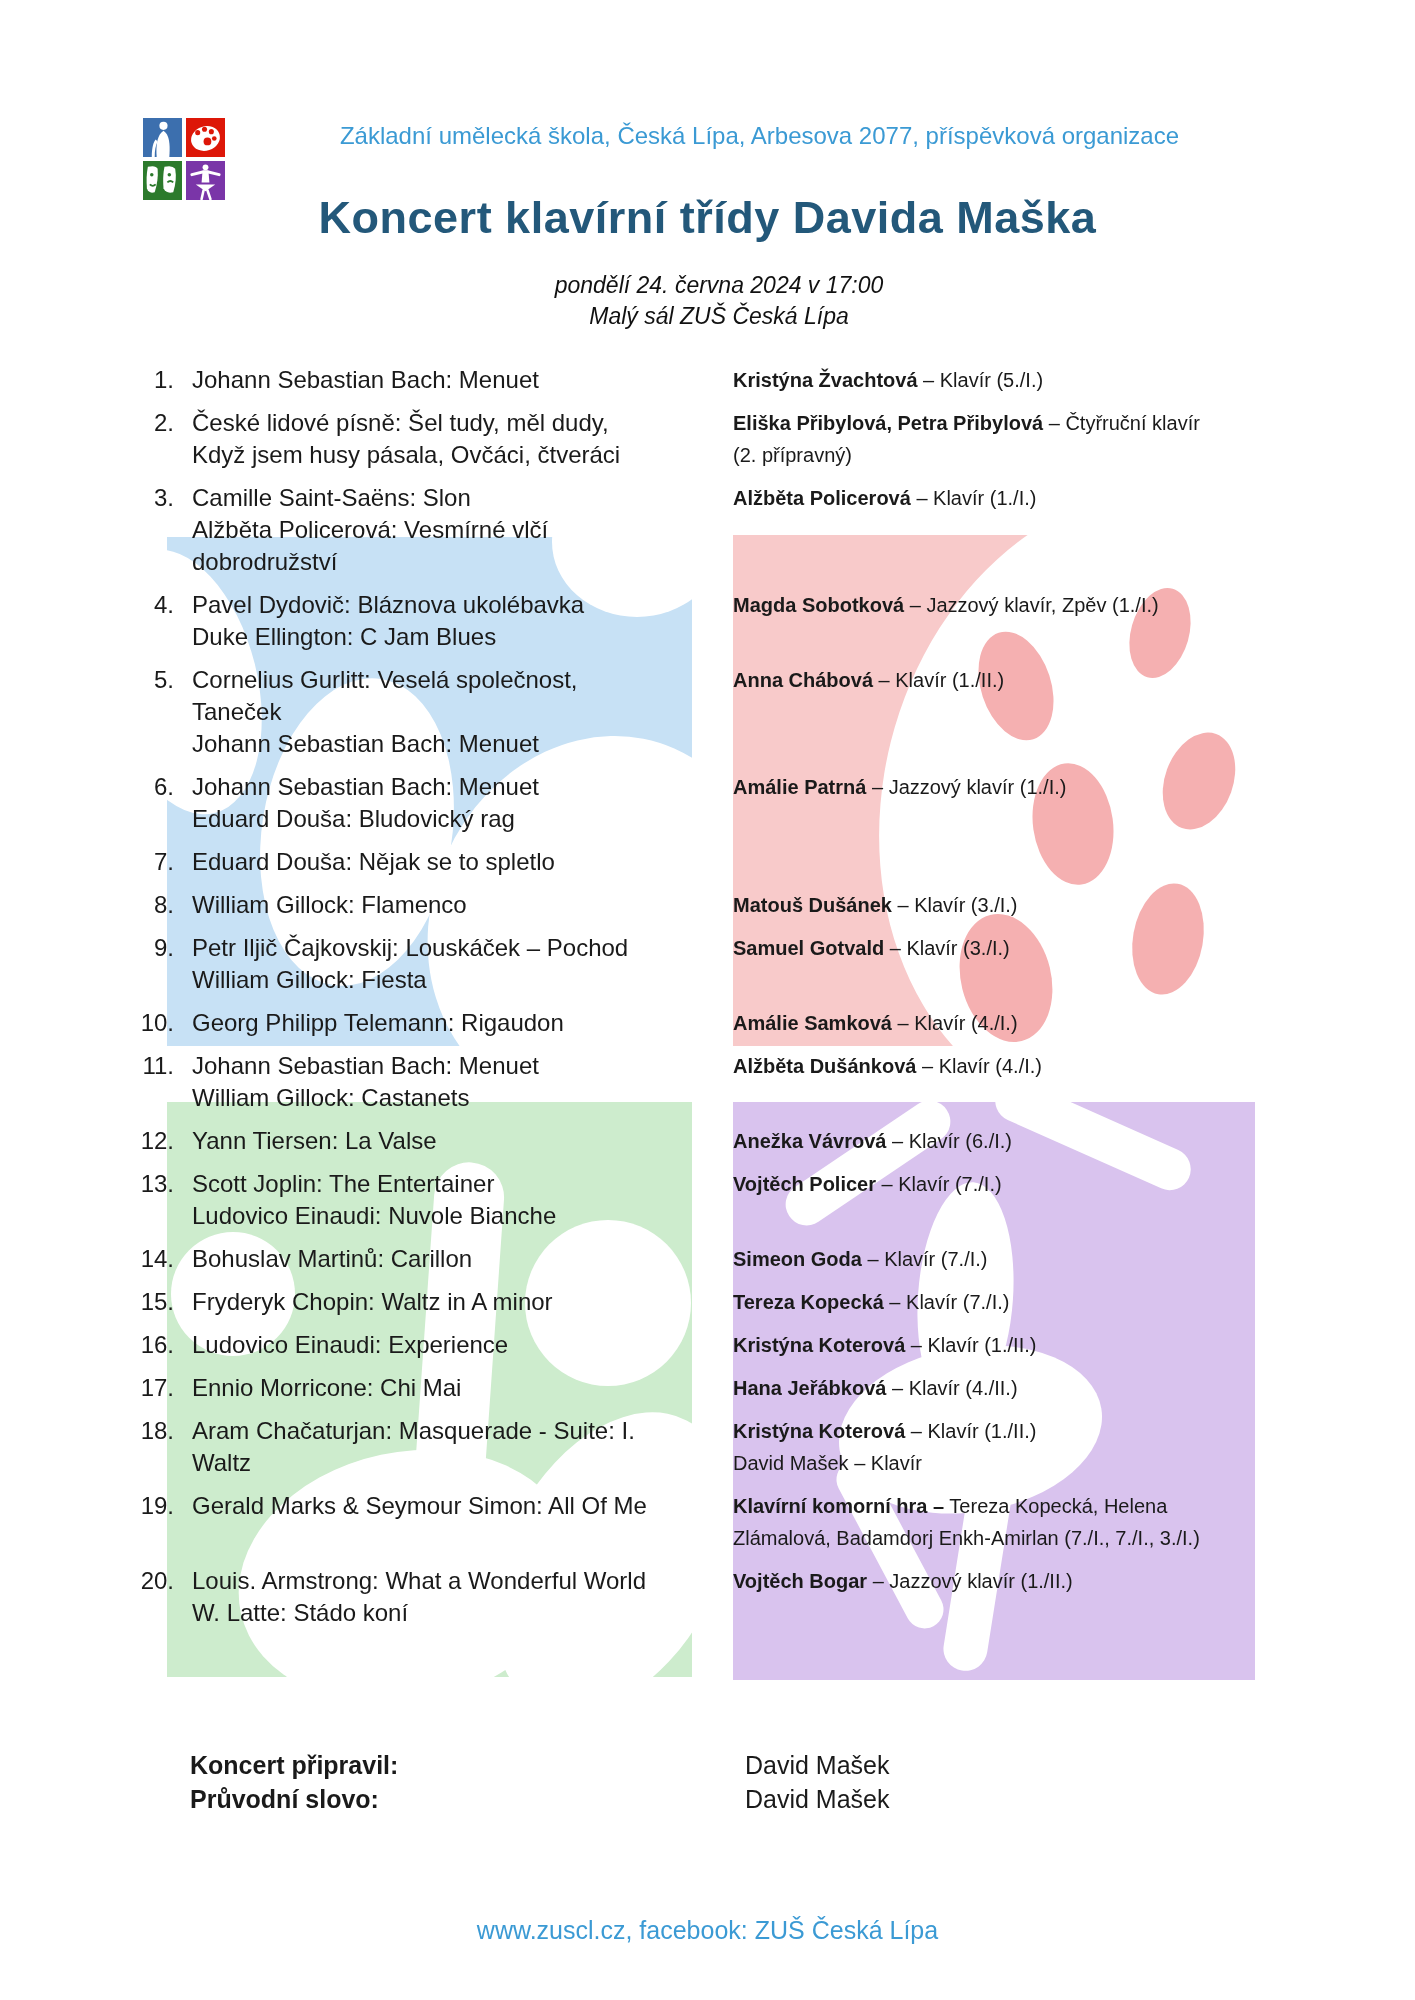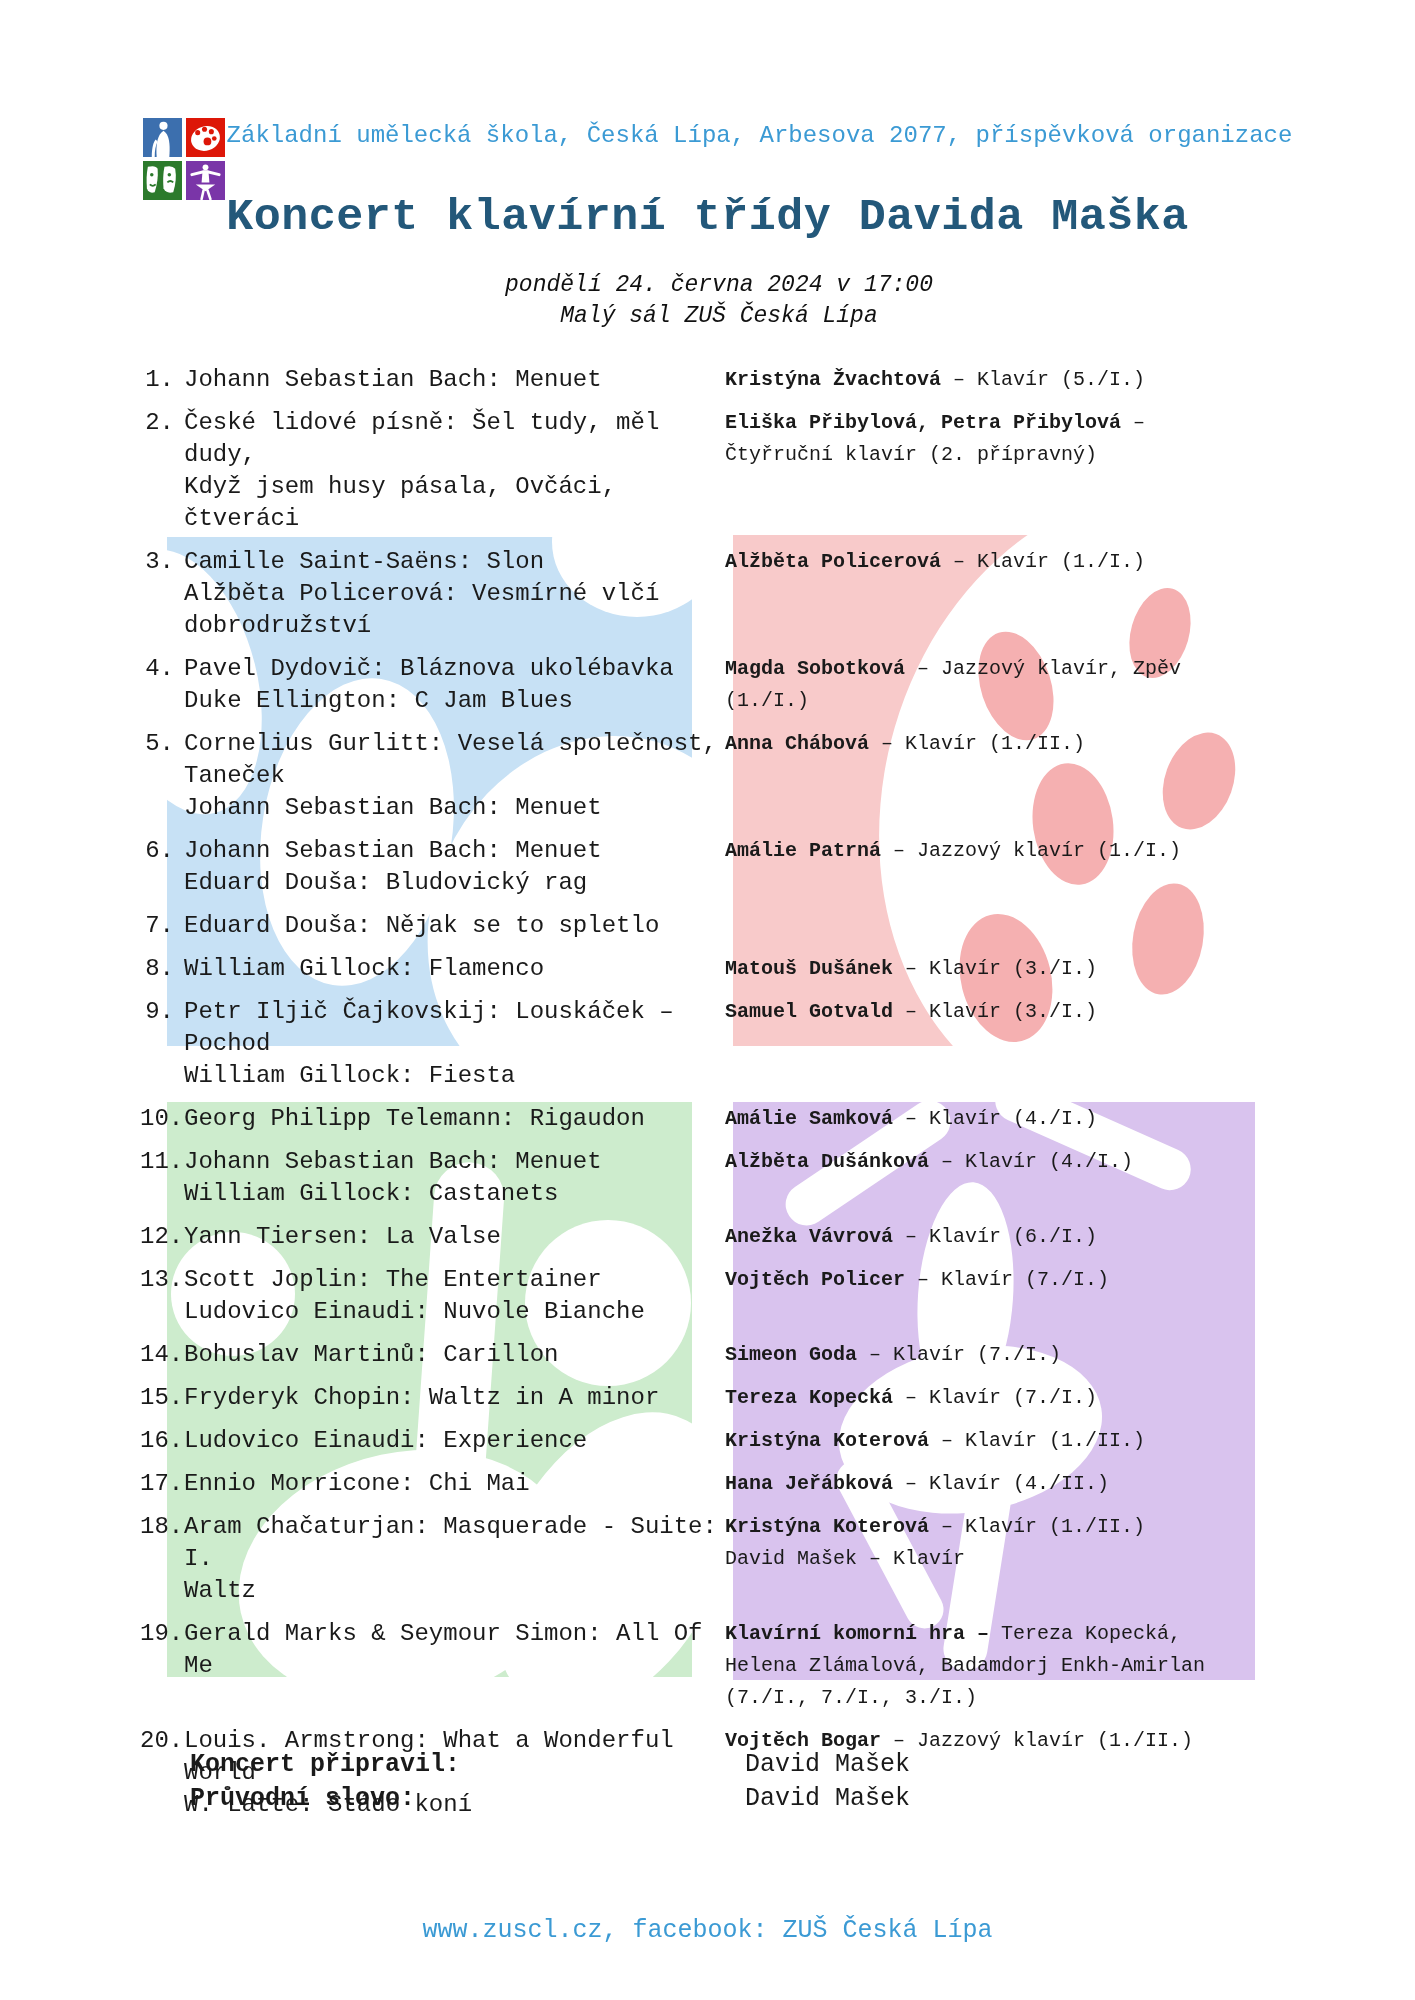--- a/index.html
+++ b/index.html
@@ -1,18 +1,18 @@
 <!DOCTYPE html>
 <html style="--accent-azure: #3b9ad4; --title-navy: #23587a; --block-blue: #c7e1f5; --block-pink: #f8caca; --block-pink-dot: #f5b0b1; --block-green: #cdeccd; --block-purple: #d9c3ee; --logo-blue: #3c6fae; --logo-red: #dd1708; --logo-green: #2c7a2c; --logo-purple: #7a35a8;"><head>
 <meta charset="utf-8">
 <style>
   html,body { margin:0; padding:0; background:#ffffff; }
   .page {
     position:relative; width:1415px; height:2000px; background:#ffffff;
-    font-family:Liberation Mono, monospace; color:#1a1a1a; overflow:hidden;
+    font-family:Liberation Sans, sans-serif; color:#1a1a1a; overflow:hidden;
   }
   
   .wm { position:absolute; overflow:hidden; z-index:0; }
   .wm-blue   { left:167px; top:537px;  width:525px; height:509px; background:var(--block-blue); }
   .wm-pink   { left:733px; top:535px;  width:519px; height:511px; background:var(--block-pink); }
   .wm-green  { left:167px; top:1102px; width:525px; height:575px; background:var(--block-green); }
   .wm-purple { left:733px; top:1102px; width:522px; height:578px; background:var(--block-purple); }
   .blob { position:absolute; background:#ffffff; border-radius:50%; }
   .dot  { position:absolute; background:var(--block-pink-dot); border-radius:50%; }
   
@@ -23,21 +23,21 @@
   .school-line { position:absolute; left:0; right:0; top:122px; padding-left:104px;
                  text-align:center; font-size:24px; color:var(--accent-azure); z-index:2; }
   .title { position:absolute; left:0; right:0; top:192px; text-align:center;
            font-size:45px; font-weight:bold; color:var(--title-navy); letter-spacing:0.5px; z-index:2; }
   .subtitle { position:absolute; left:0; right:0; top:270px; padding-left:23px; text-align:center;
               font-style:italic; font-size:23px; color:#111; line-height:31px; z-index:2; }
   
   .program { position:absolute; left:140px; top:364px; width:1130px; z-index:2; }
   .row { display:flex; align-items:flex-start; margin-bottom:11px; }
   .num { width:34px; text-align:right; flex:0 0 34px; font-size:24px; line-height:32px; }
-  .pieces { flex:0 0 540px; margin-left:10px; font-size:24px; line-height:32px; }
+  .pieces { flex:0 0 540px; margin-left:18px; font-size:24px; line-height:32px; }
   .perf { flex:0 0 492px; margin-left:1px; font-size:20px; line-height:32px; }
   .perf .b { font-weight:bold; }
   
   .credits { position:absolute; left:190px; top:1748px; z-index:2; font-size:25px; line-height:34px; }
   .credit-row { display:flex; }
   .credit-label { width:555px; font-weight:bold; }
   .website { position:absolute; left:0; right:0; top:1916px; text-align:center;
              font-size:25px; color:var(--accent-azure); z-index:2; }
 </style>
 </head>

